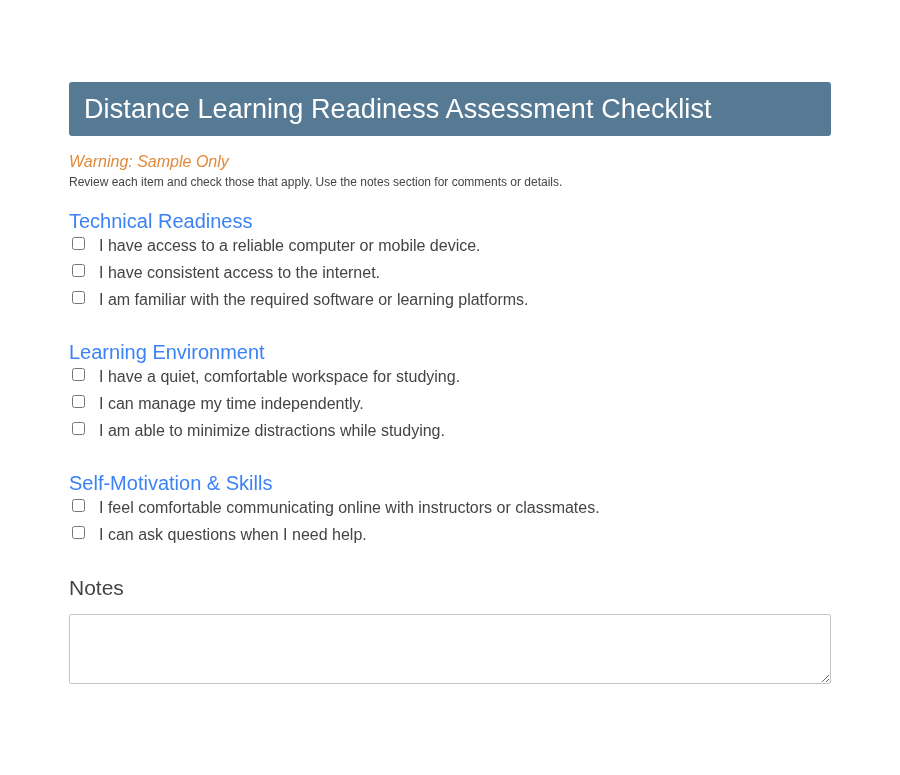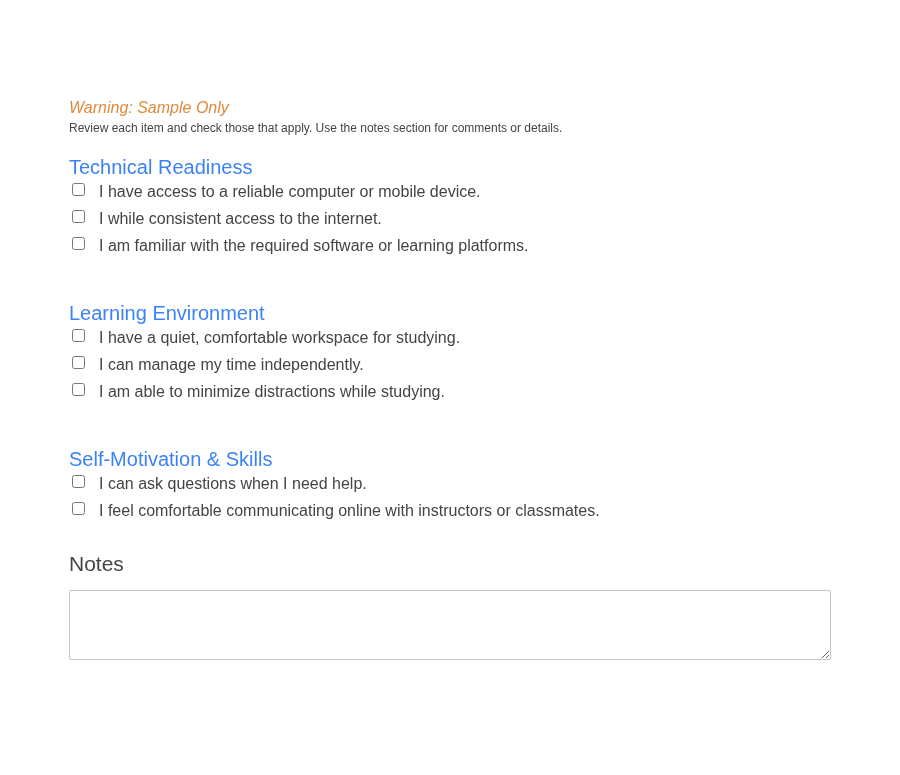--- a/index.html
+++ b/index.html
@@ -4,43 +4,46 @@
   <style>
     html, body { margin: 0; padding: 0; background: #ffffff; }
     body { width: 900px; height: 775px; position: relative; font-family: "Liberation Sans", sans-serif; color: #444444; }
     .container { position: absolute; left: 69px; top: 82px; width: 762px; }
     .header { background: #577a94; border-radius: 3px; height: 54px; box-sizing: border-box; padding: 0 15px; display: flex; align-items: center; }
     .header h1 { margin: 0; font-size: 27px; font-weight: normal; color: #ffffff; letter-spacing: 0.1px; }
     .warning { margin-top: 17px; font-size: 16px; font-style: italic; color: #e08a3c; line-height: 18px; }
     .intro { font-size: 12px; line-height: 20px; color: #444444; margin-top: 1px; }
     .section-title { font-size: 20px; color: #3b82f6; line-height: 22px; }
     .s1 { margin-top: 18px; }
-    .s2, .s3 { margin-top: 38px; }
+    .s2, .s3 { margin-top: 23px; }
     .items { margin-top: 5px; }
     .item { display: flex; align-items: flex-start; height: 27px; font-size: 16px; color: #444444; }
     .item input { width: 13px; height: 13px; margin: 0 14px 0 3px; padding: 0; }
     .notes-title { font-size: 21px; line-height: 22px; margin-top: 24px; }
     .notes { display: block; margin-top: 15px; width: 762px; height: 70px; box-sizing: border-box; border: 1px solid #c6c6c6; border-radius: 2px; font-family: "Liberation Sans", sans-serif; font-size: 14px; resize: both; }
   </style>
 </head>
 <body>
 
 <div class="container">
+  <div class="header">
+    <h1>Distance Learning Readiness Assessment Checklist</h1>
+  </div>
   <div class="warning">Warning: Sample Only</div>
   <div class="intro">Review each item and check those that apply. Use the notes section for comments or details.</div>
 
   <div class="section-title s1">Technical Readiness</div>
   <div class="items">
     <label class="item">
       <input type="checkbox" style="">
       <span>I have access to a reliable computer or mobile device.</span>
     </label>
     <label class="item">
       <input type="checkbox" style="">
-      <span>I while consistent access to the internet.</span>
+      <span>I have consistent access to the internet.</span>
     </label>
     <label class="item">
       <input type="checkbox" style="">
       <span>I am familiar with the required software or learning platforms.</span>
     </label>
   </div>
 
   <div class="section-title s2">Learning Environment</div>
   <div class="items">
     <label class="item">
@@ -54,23 +57,23 @@
     <label class="item">
       <input type="checkbox" style="">
       <span>I am able to minimize distractions while studying.</span>
     </label>
   </div>
 
   <div class="section-title s3">Self-Motivation &amp; Skills</div>
   <div class="items">
     <label class="item">
       <input type="checkbox" style="">
-      <span>I can ask questions when I need help.</span>
+      <span>I feel comfortable communicating online with instructors or classmates.</span>
     </label>
     <label class="item">
       <input type="checkbox" style="">
-      <span>I feel comfortable communicating online with instructors or classmates.</span>
+      <span>I can ask questions when I need help.</span>
     </label>
   </div>
 
   <div class="notes-title">Notes</div>
   <textarea class="notes" style=""></textarea>
 </div>
 
 </body></html>

